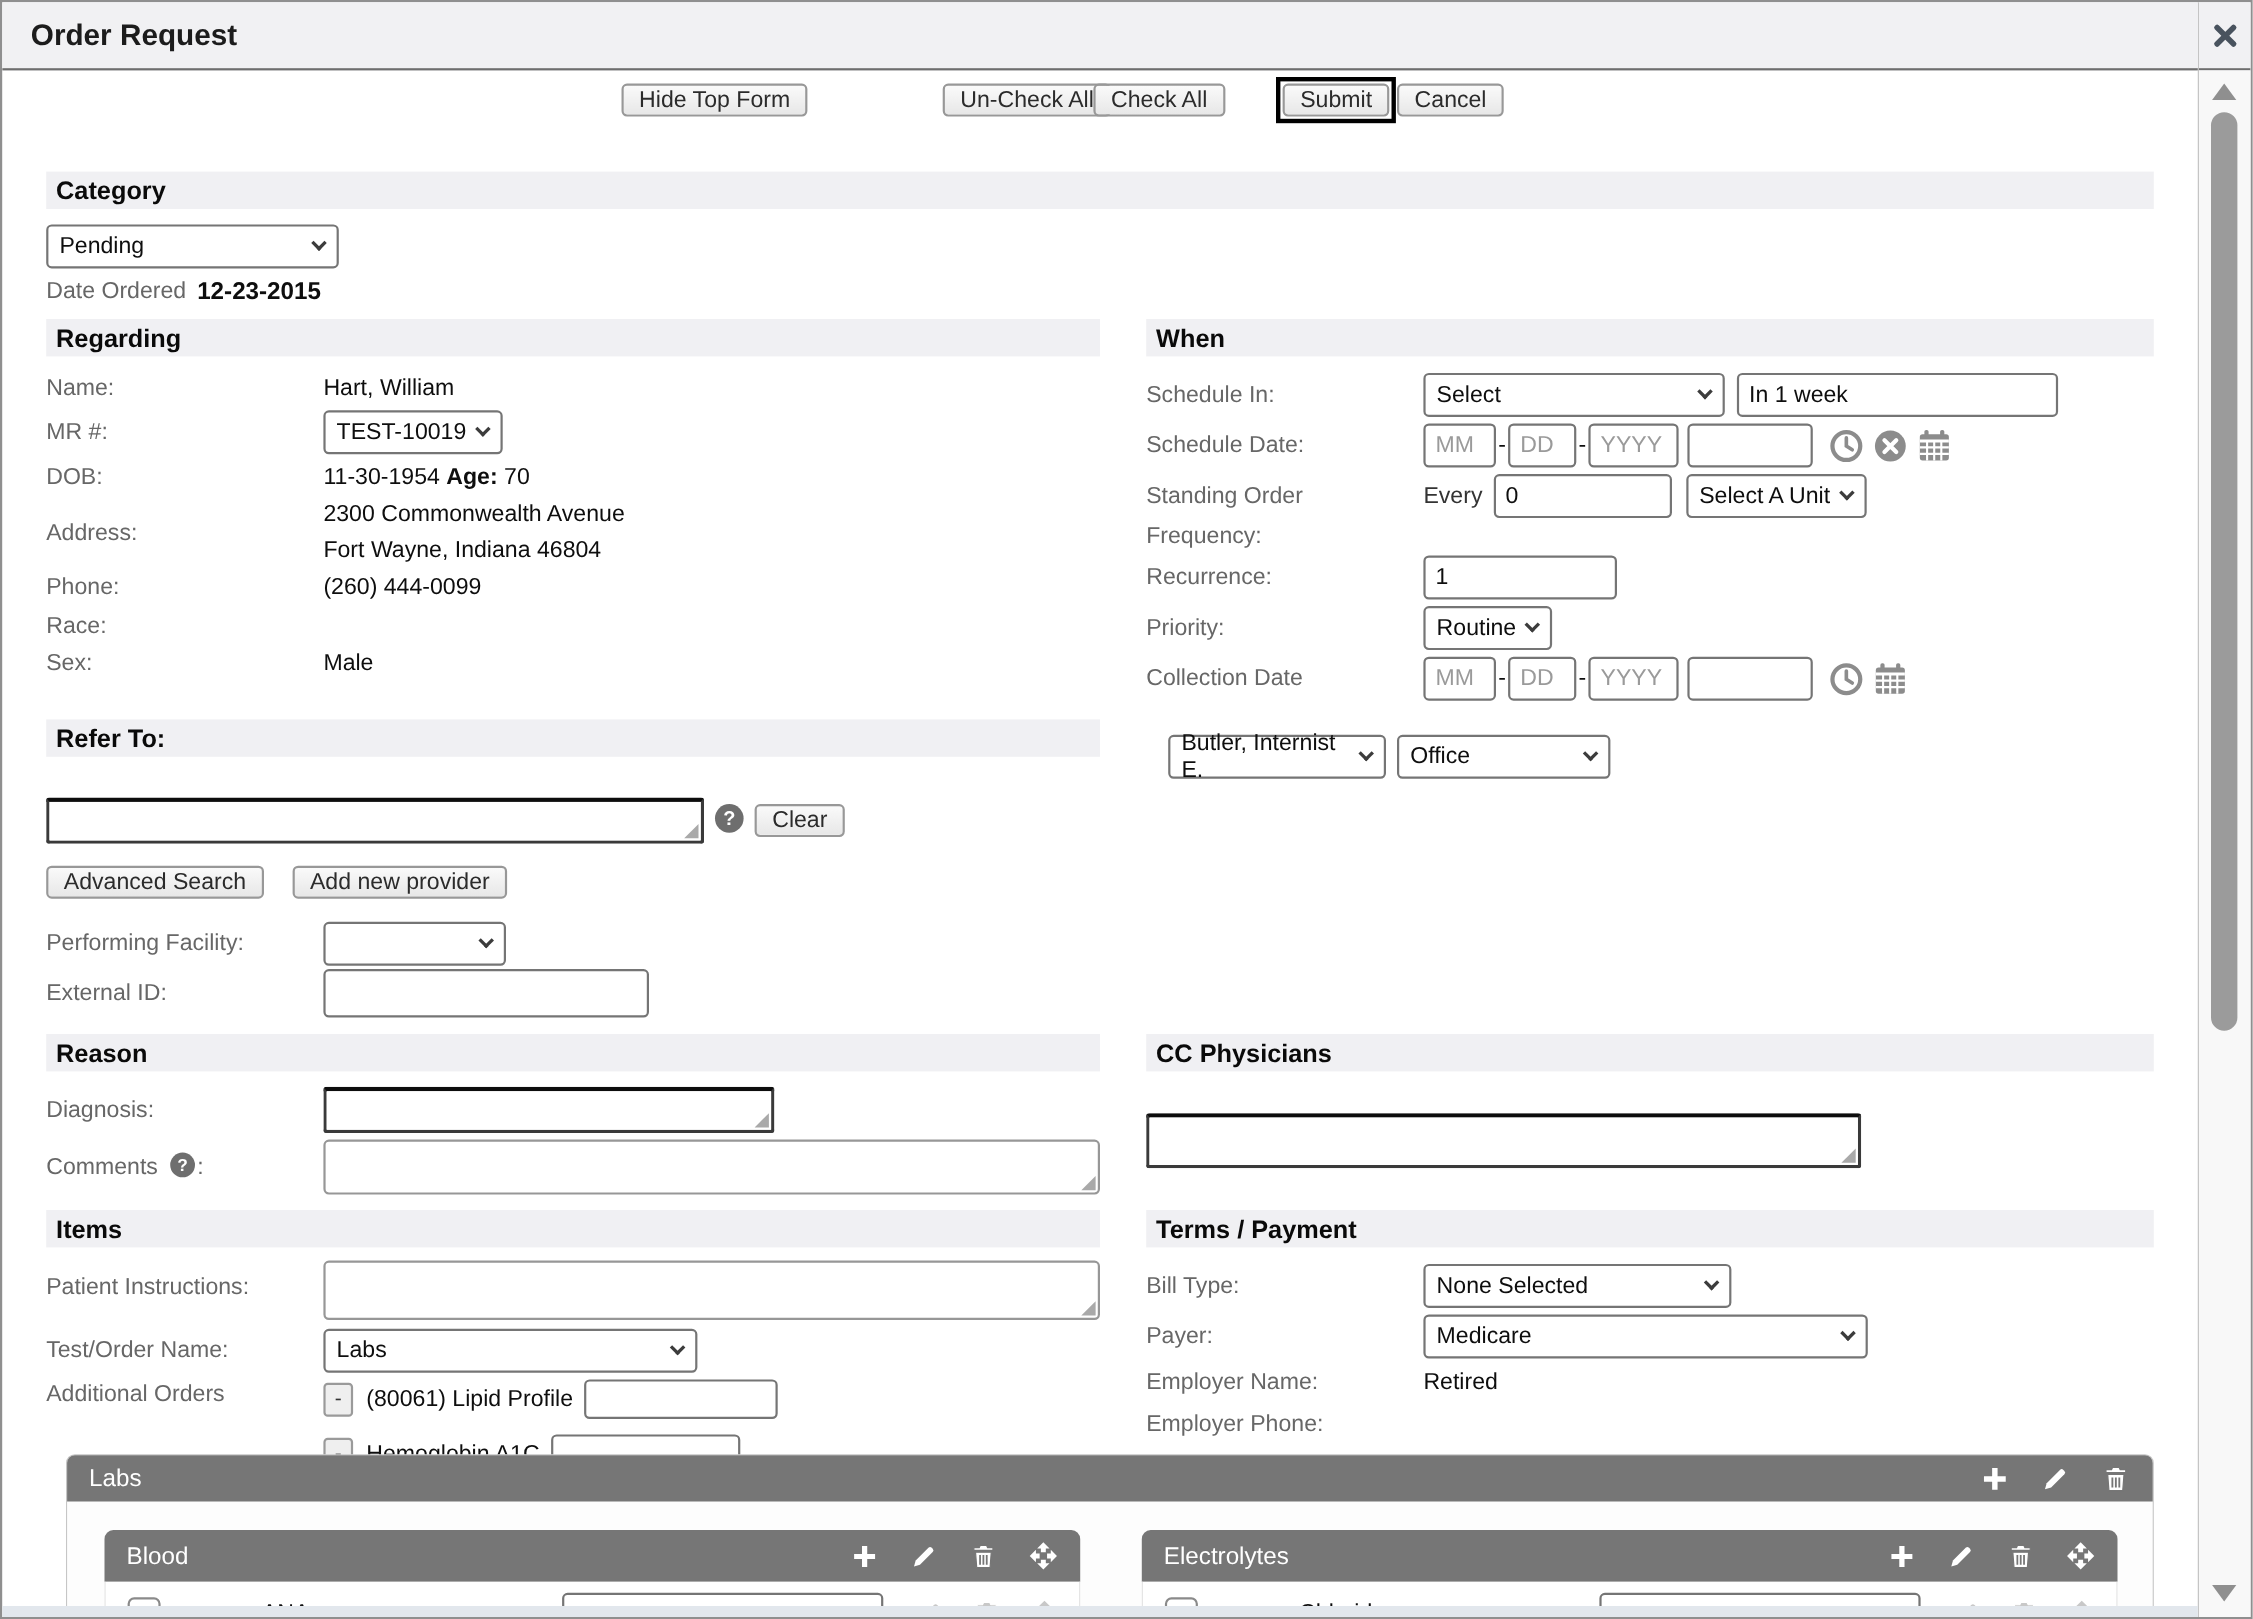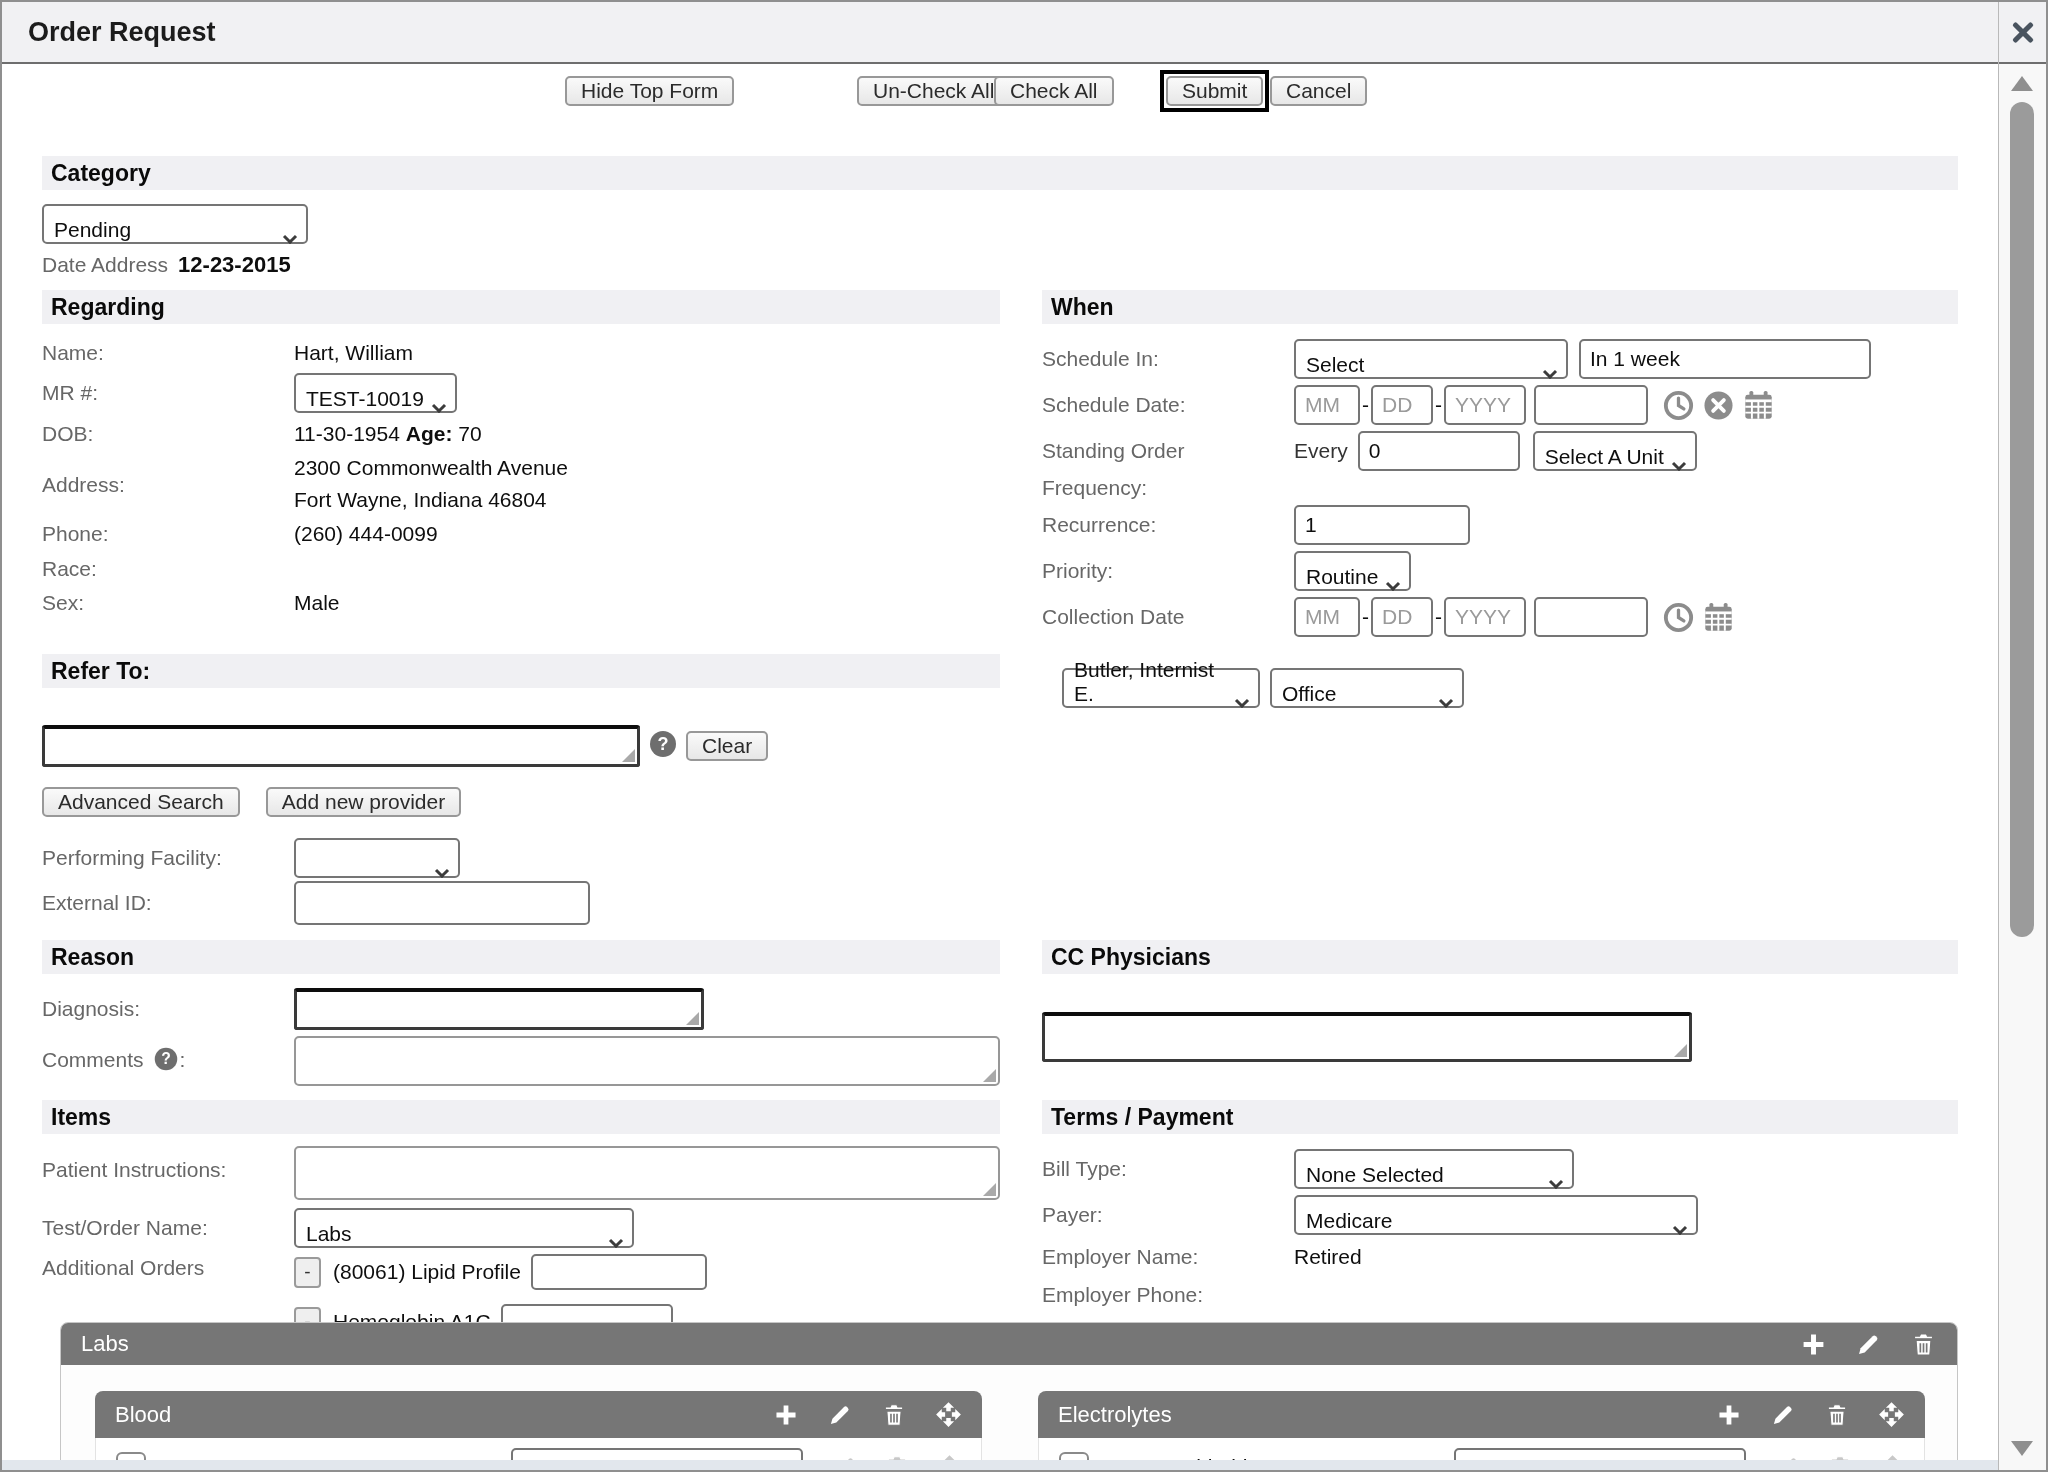--- a/index.html
+++ b/index.html
@@ -46,21 +46,21 @@
 
   .two-col { display:grid; grid-template-columns:958px 1fr; column-gap:42px; margin:0 40px; }
   .p1 { margin-top:12px; } .p2 { margin-top:14px; } .p3 { margin-top:14px; } .p4 { margin-top:14px; }
   .sec-content { padding-top:12px; }
 
   .frow { display:flex; align-items:center; }
   .flabel { flex:0 0 252px; font-size:21px; color:#676767; }
   .fval { font-size:21px; color:#0e0e0e; }
   b.inline { font-weight:bold; }
 
-  .sel { display:inline-flex; align-items:flex-end; justify-content:space-between;
+  .sel { display:inline-flex; align-items:center; justify-content:space-between;
       background:#fff; border:2px solid #757575; border-radius:5px; height:40px;
       padding:0 8px 0 10px; font-size:21px; color:#0e0e0e; cursor:pointer; flex:none; }
   .chev { width:10px; height:10px; border-right:3px solid #3c3c3c; border-bottom:3px solid #3c3c3c;
       transform:rotate(45deg); margin:-6px 3px 0 14px; flex:none; }
   .inp { background:#fff; border:2px solid #757575; border-radius:5px; height:40px;
       font-size:21px; padding:0 9px; color:#0e0e0e; font-family:inherit; }
   .inp::placeholder { color:#9a9a9a; }
   .ta { position:relative; background:#fff; border:2px solid #979797; border-radius:5px; }
   .ta.dark { border:3px solid #3a3a3a; border-top:4px solid #0d0d0d; border-radius:3px; }
   .rs { position:absolute; right:2px; bottom:2px; width:0; height:0;
@@ -149,21 +149,21 @@
     </div>
 
     <div class="secbar full">Category</div>
     <div style="margin:14px 0 0 40px">
       <div class="sel" style="width:266px">
         <span>Pending</span>
         <span class="chev"></span>
       </div>
     </div>
     <div style="margin:8px 0 0 40px; display:flex; align-items:center; gap:10px;">
-      <span class="flabel" style="flex:none">Date Address</span>
+      <span class="flabel" style="flex:none">Date Ordered</span>
       <span class="fval" style="font-weight:bold; font-size:22px">12-23-2015</span>
     </div>
 
     <div class="two-col p1">
       <div class="secbar">Regarding</div>
       <div class="secbar">When</div>
 
       <div class="sec-content">
         <div class="frow" style="min-height:34px">
           <span class="flabel">Name:</span>

